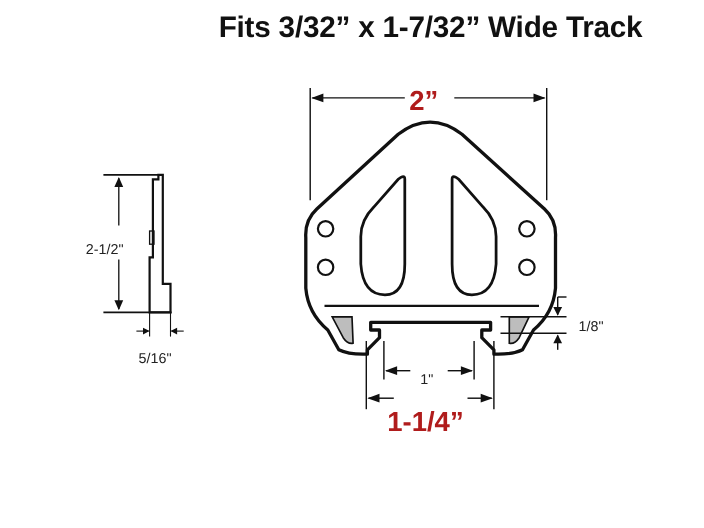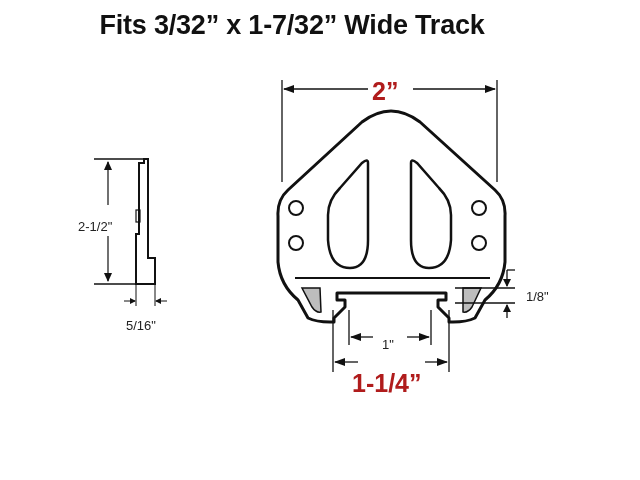--- a/index.html
+++ b/index.html
@@ -1,17 +1,17 @@
 <!DOCTYPE html>
 <html><head>
 <meta charset="utf-8">
 <style>
   html, body { margin: 0; padding: 0; background: #ffffff; }
   body { width: 640px; height: 480px; position: relative; overflow: hidden; font-family: "Liberation Sans", sans-serif; }
-  .title { position: absolute; left: 0; top: 10px; width: 584px; text-align: center; font-weight: bold; font-size: 27px; color: #111111; letter-spacing: -0.2px; }
+  .title { position: absolute; left: 0; top: 10px; width: 584px; text-align: right; font-weight: bold; font-size: 27px; color: #111111; letter-spacing: -0.2px; }
   svg { position: absolute; left: 0; top: 0; }
   .dim-small { font-family: "Liberation Sans", sans-serif; font-size: 13px; fill: #222222; }
   .dim-big { font-family: "Liberation Sans", sans-serif; font-size: 25px; font-weight: bold; fill: #b01c1c; }
 </style>
 </head>
 <body>
 
 <div class="title">Fits 3/32” x 1-7/32” Wide Track</div>
 
 <svg width="640" height="480" viewBox="0 0 640 480">

